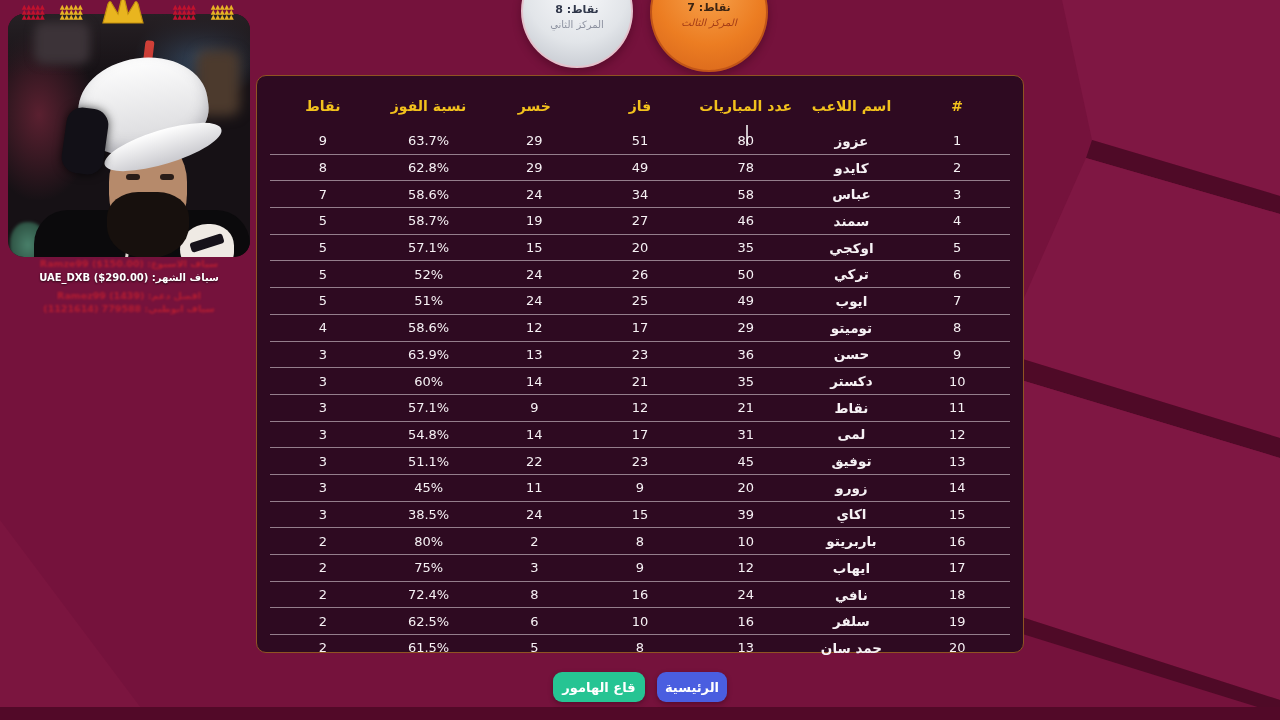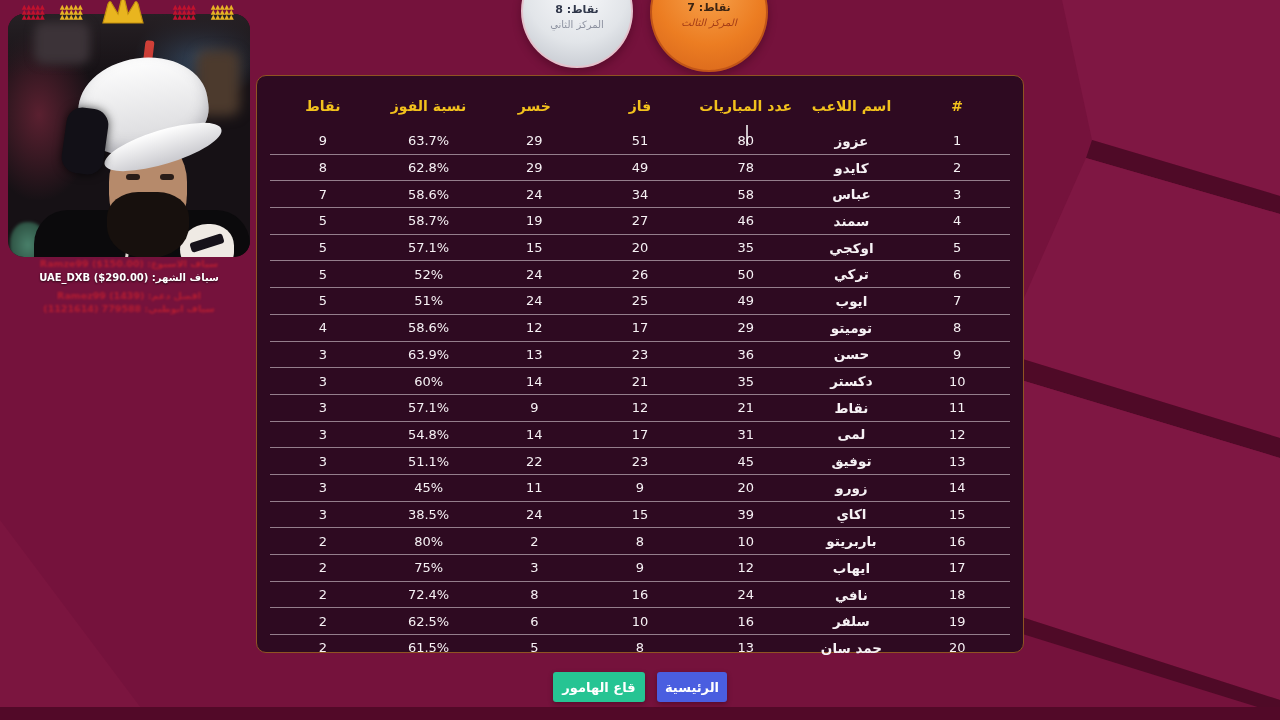--- a/index.html
+++ b/index.html
@@ -64,21 +64,21 @@
     padding:14px 13px 0;z-index:2;}
   .thead,.trow{display:grid;grid-template-columns:repeat(7,1fr);align-items:center;text-align:center;}
   .thead{height:32px;color:#f2c11d;font-weight:bold;font-size:14px;margin-bottom:6px;}
   .trow{height:25.7px;color:#f6f1f4;font-size:13px;}
   .trow + .trow{border-top:1px solid rgba(234,222,229,.55);}
   .trow .cell:nth-child(2){font-weight:bold;font-size:13.5px;}
   .text-cursor{position:absolute;left:489px;top:49px;width:1.5px;height:21px;background:rgba(255,255,255,.75);}
 
   
   .actions{position:absolute;left:0;right:0;top:672px;display:flex;justify-content:center;gap:12px;z-index:2;}
-  .btn{height:30px;border:none;border-radius:3px;color:#fff;font-weight:bold;font-size:13px;
+  .btn{height:30px;border:none;border-radius:9px;color:#fff;font-weight:bold;font-size:13px;
     font-family:"DejaVu Sans",sans-serif;display:flex;align-items:center;justify-content:center;cursor:pointer;
     box-shadow:0 2px 5px rgba(40,3,18,.4);}
   .btn-hamour{background:#26c493;width:92px;}
   .btn-home{background:#4a5ee0;width:70px;}
 
   
   .bottom-band{position:absolute;left:0;bottom:0;width:100%;height:13px;background:#520928;z-index:1;}
   .copyright{position:absolute;left:10px;top:736px;color:#b2839a;font-size:11px;z-index:2;}
 </style>
 </head>

